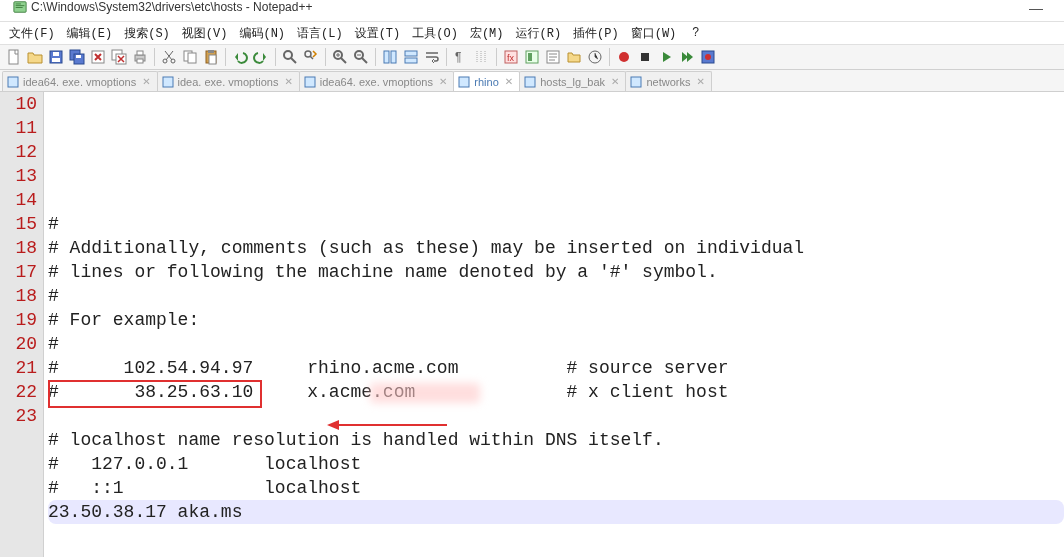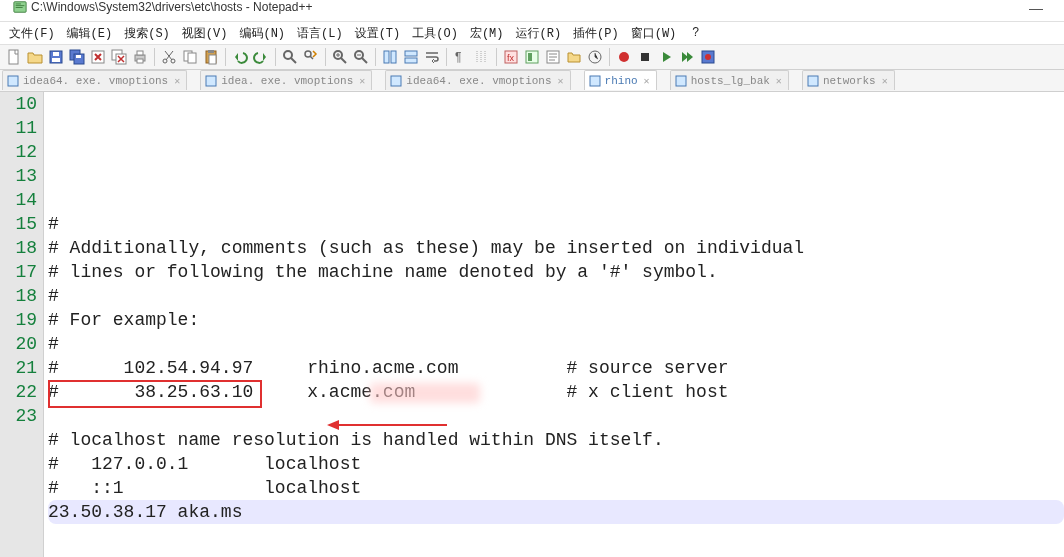--- a/index.html
+++ b/index.html
@@ -12,28 +12,28 @@
 
 .menubar { display: flex; align-items: center; height: 22px; padding: 0 4px; gap: 2px; color: #222; font-family: Liberation Mono, monospace; }
 .menubar .menu-item { padding: 2px 5px; cursor: default; }
 .menubar .help { margin-left: 4px; }
 
 .toolbar { display: flex; align-items: center; height: 26px; padding: 2px 4px; gap: 1px; background: #f5f5f5; border-top: 1px solid #e0e0e0; border-bottom: 1px solid #d0d0d0; }
 .toolbar .tb-btn { width: 20px; height: 20px; display: flex; align-items: center; justify-content: center; cursor: default; }
 .toolbar .tb-sep { width: 1px; height: 18px; background: #ccc; margin: 0 3px; }
 .tb-btn svg { width: 16px; height: 16px; }
 
-.file-tabs { display: flex; align-items: flex-start; height: 22px; background: #f5f5f5; border-bottom: 1px solid #cfcfcf; padding: 0 2px; gap: 14px; font-family: Liberation Mono, monospace; }
+.file-tabs { display: flex; align-items: flex-end; height: 22px; background: #f5f5f5; border-bottom: 1px solid #cfcfcf; padding: 0 2px; gap: 0; }
 .file-tab { display: flex; align-items: center; height: 20px; padding: 0 6px 0 4px; gap: 4px; background: #f0f0f0; border: 1px solid #cfcfcf; border-bottom: none; border-radius: 2px 2px 0 0; margin-right: -1px; color: #888; font-size: 11px; cursor: default; }
 .file-tab.active { background: #fff; color: #4a7ab3; }
 .file-tab .ft-icon { width: 12px; height: 12px; }
 .file-tab .close-x { font-size: 10px; color: #aaa; margin-left: 2px; }
 
 .editor-area { display: flex; height: calc(557px - 22px - 22px - 26px - 22px); }
-.gutter { width: 44px; background: #e6e6e6; text-align: right; padding: 0 6px 0 0; font-family: "Consolas","Courier New",monospace; font-size: 18px; color: #15803d; line-height: 24px; border-right: 1px solid #d0d0d0; }
+.gutter { width: 44px; background: #e6e6e6; text-align: right; padding: 0 6px 0 0; font-family: "Consolas","Courier New",monospace; font-size: 18px; color: #b91c1c; line-height: 24px; border-right: 1px solid #d0d0d0; }
 .gutter .ln { height: 24px; }
 .code { flex: 1; padding: 0 0 0 4px; font-family: "Consolas","Courier New",monospace; font-size: 18px; line-height: 24px; position: relative; white-space: pre; color: #222; }
 .code .line { height: 24px; }
 .code .line.sel { background: #e8e8ff; border-radius: 8px; }
 .highlight-box { position: absolute; border: 2px solid #e03030; left: 4px; top: 288px; width: 214px; height: 28px; pointer-events: none; }
 .ann-arrow { position: absolute; left: 218px; top: 298px; width: 120px; height: 12px; }
 .ann-arrow svg { width: 120px; height: 12px; }
 .ann-blur { position: absolute; left: 326px; top: 291px; width: 110px; height: 20px; background: rgba(255,200,200,0.6); filter: blur(4px); border-radius: 4px; }
 </style>
 </head>

